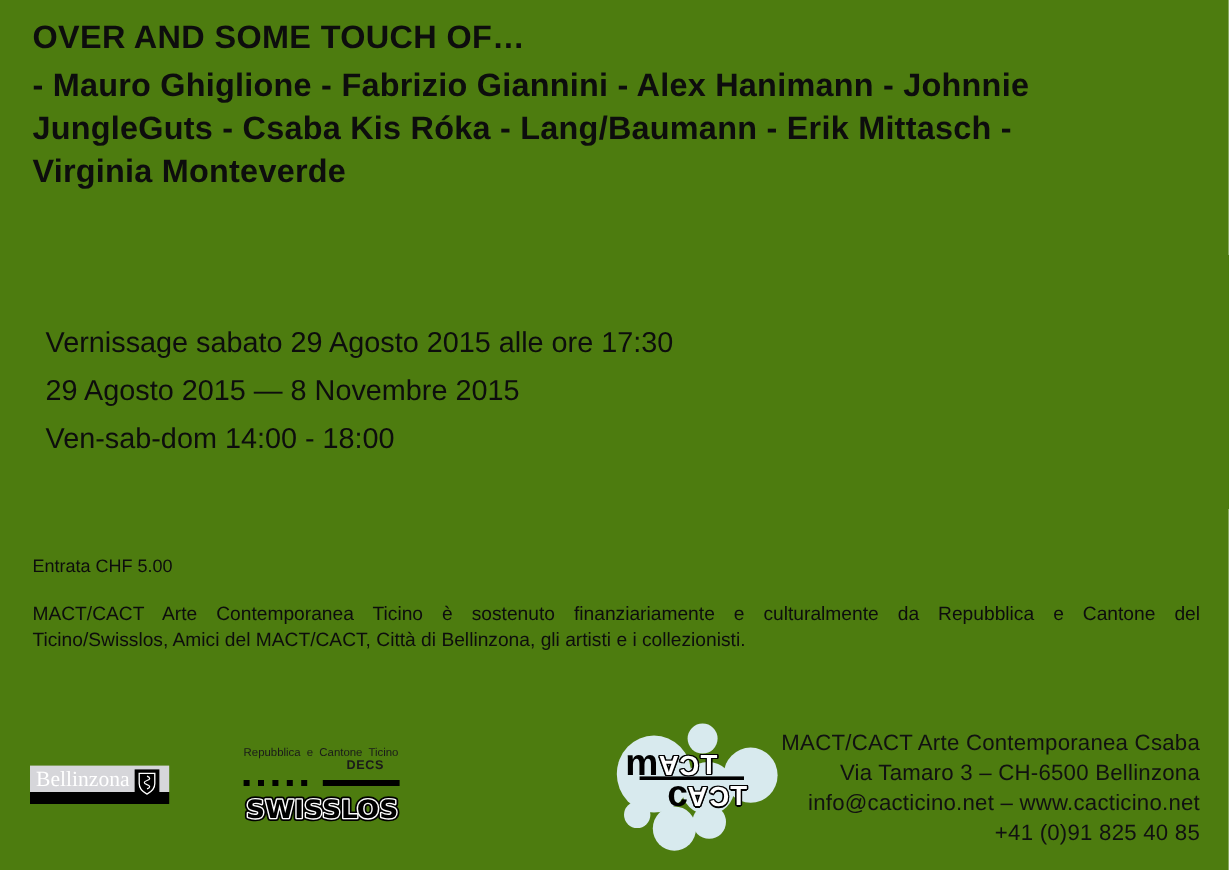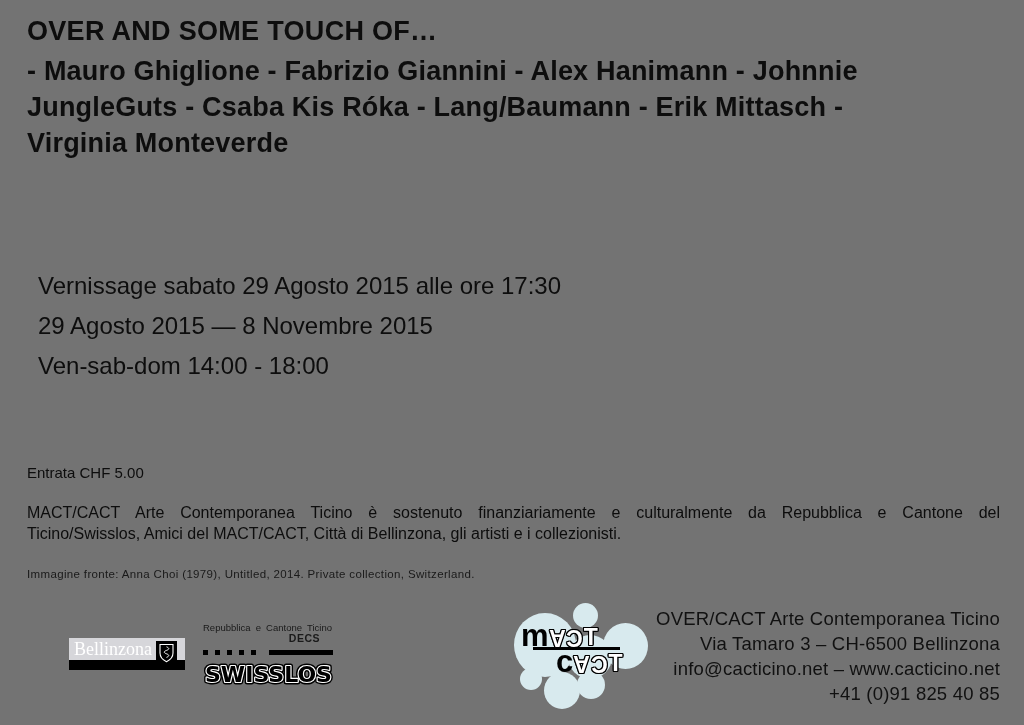--- a/index.html
+++ b/index.html
@@ -1,17 +1,17 @@
 <!DOCTYPE html>
 <html><head>
 <meta charset="utf-8">
 <style>
   html,body { margin:0; padding:0; background:#ffffff; }
   .page {
-    position:relative; width:1024px; height:725px; background:#737373;
+    position:relative; width:1024px; height:725px; background:#4d7c0f;
     font-family:"Liberation Sans","DejaVu Sans",sans-serif; color:#0d0d0d; overflow:hidden;
   }
 
   
   .title {
     position:absolute; left:27px; top:16px; font-size:27px; font-weight:700;
     letter-spacing:0.3px; white-space:nowrap;
   }
   .artists { position:absolute; left:27px; top:53px; font-size:27px; font-weight:700; line-height:36px; letter-spacing:0.2px; }
   .artists > div { white-space:nowrap; }
@@ -20,21 +20,21 @@
   .event { position:absolute; left:38px; top:266px; font-size:24px; font-weight:400; line-height:40px; }
   .event > div { white-space:nowrap; }
 
   
   .admission { position:absolute; left:27px; top:464px; font-size:15px; }
   .support { position:absolute; left:27px; top:503px; width:973px; font-size:16px; line-height:20.5px; }
   .support .justify-line { text-align:justify; text-align-last:justify; }
   .credit { position:absolute; left:27px; top:568px; font-size:11.5px; letter-spacing:0.35px; color:#1a1a1a; white-space:nowrap; }
 
   
-  .bz { position:absolute; left:25px; top:638px; width:116px;margin-left:44px; }
+  .bz { position:absolute; left:25px; top:638px; width:116px; }
   .bz-box { height:22px; background:#d6d6da; position:relative; }
   .bz-label {
     position:absolute; right:33px; top:0; height:22px; line-height:23px; color:#ffffff;
     font-family:"Liberation Serif","DejaVu Serif",serif; font-size:18px; white-space:nowrap;
   }
   .bz-bar { height:10px; background:#000; }
   .bz-crest { position:absolute; right:8px; top:3px; width:21px; height:25px; }
 
   
   .ticino { position:absolute; left:203px; top:622px; width:130px; }
@@ -87,21 +87,20 @@
     <div>Vernissage sabato 29 Agosto 2015 alle ore 17:30</div>
     <div>29 Agosto 2015 — 8 Novembre 2015</div>
     <div>Ven-sab-dom 14:00 - 18:00</div>
   </div>
 
   <div class="admission">Entrata CHF 5.00</div>
   <div class="support">
     <div class="justify-line">MACT/CACT Arte Contemporanea Ticino è sostenuto finanziariamente e culturalmente da Repubblica e Cantone del</div>
     <div>Ticino/Swisslos, Amici del MACT/CACT, Città di Bellinzona, gli artisti e i collezionisti.</div>
   </div>
-  <div class="credit">Immagine fronte: Anna Choi (1979), Untitled, 2014. Private collection, Switzerland.</div>
 
   <div class="bz">
     <div class="bz-box">
       <span class="bz-label">Bellinzona</span>
     </div>
     <div class="bz-bar"></div>
     <svg class="bz-crest" viewBox="0 0 21 25" xmlns="http://www.w3.org/2000/svg">
       <rect width="21" height="25" fill="#000"></rect>
       <path d="M4 3.5 h13 v8.5 c0 5.2 -4.2 7.6 -6.5 8.7 c-2.3 -1.1 -6.5 -3.5 -6.5 -8.7 z" fill="none" stroke="#fff" stroke-width="1.1"></path>
       <path d="M10.5 5.8 c3 1.2 3 2.6 0 3.6 c-3 1 -3 2.4 0 3.4 c3 1 3 2.4 0 3.6" fill="none" stroke="#fff" stroke-width="1"></path>
@@ -147,19 +146,19 @@
     <div class="mact-rule"></div>
     <div class="mact-line mact-line2">
       <span class="mact-solid">c</span>
       <span class="mact-outline flip">A</span>
       <span class="mact-outline flip">C</span>
       <span class="mact-outline">T</span>
     </div>
   </div>
 
   <div class="contact">
-    <div>OVER/CACT Arte Contemporanea Ticino</div>
+    <div>MACT/CACT Arte Contemporanea Csaba</div>
     <div>Via Tamaro 3 – CH-6500 Bellinzona</div>
     <div>info@cacticino.net – www.cacticino.net</div>
     <div>+41 (0)91 825 40 85</div>
   </div>
 
 </div>
 
 </body></html>

